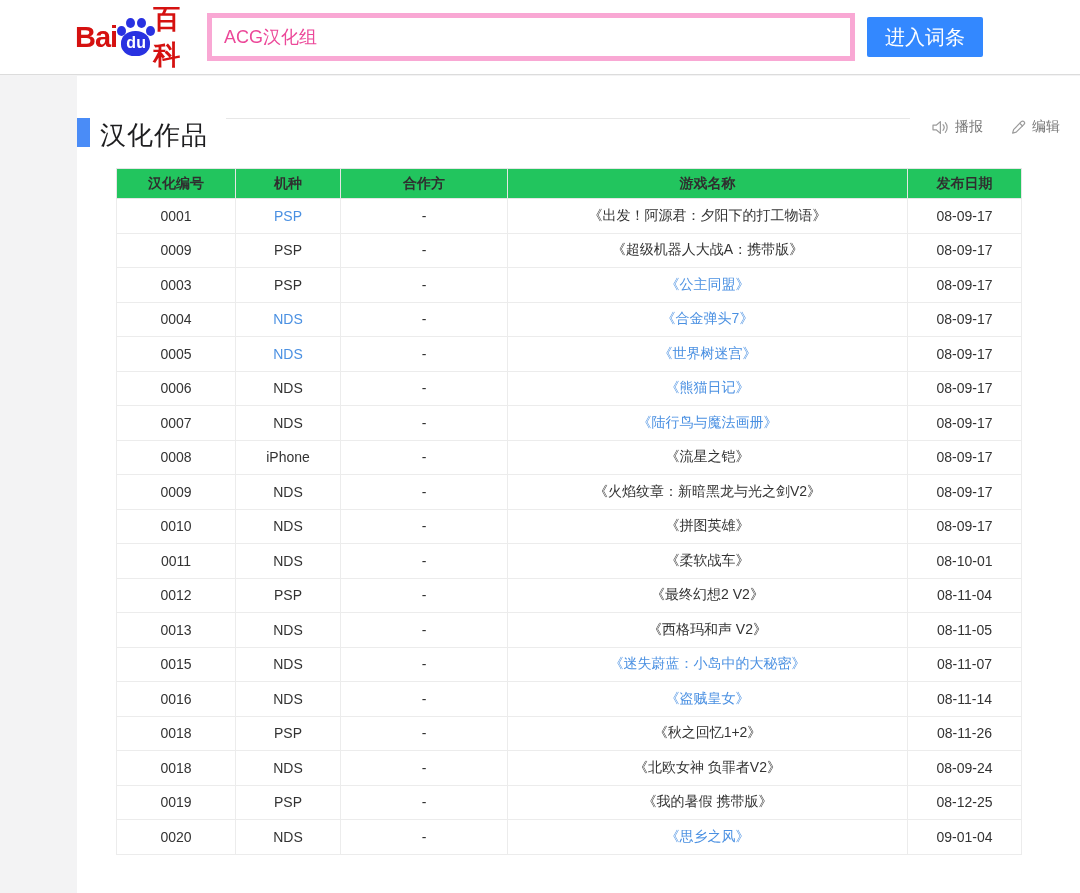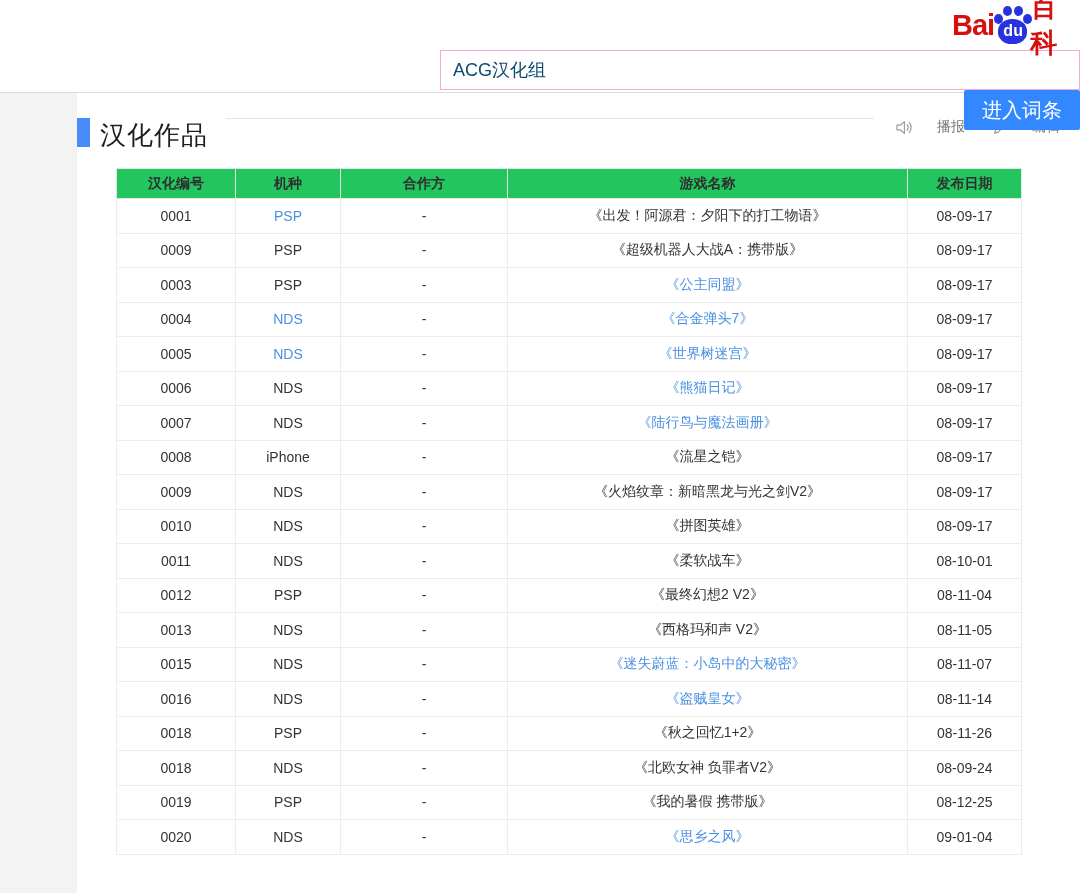--- a/index.html
+++ b/index.html
@@ -4,26 +4,25 @@
 <style>
   html, body {
     margin: 0; padding: 0;
     width: 1080px; height: 893px;
     overflow: hidden;
     background: #f3f3f4;
     font-family: "Liberation Sans", "DejaVu Sans", sans-serif;
   }
   
   .site-header {
-    position: absolute; top: 0; left: 0; width: 1080px; height: 93px;
+    position: absolute; top: 0; left: 0; width: 1080px; height: 75px;
     background: #ffffff; border-bottom: 1px solid #dcdcdc;
-    display: flex; align-items: flex-end;
+    display: flex; align-items: center;
     box-sizing: border-box;
     z-index: 5;
-    flex-direction: column;
   }
   .logo {
     margin-left: 75px; width: 128px; flex: none;
     display: flex; align-items: center; cursor: pointer;
     position: relative; height: 50px;
   }
   .logo-bai {
     color: #d51110; font-weight: bold; font-size: 29px; letter-spacing: -1px;
   }
   .paw {
@@ -39,23 +38,23 @@
   .toe-3 { left: 19px; top: 3px;  width: 9px;  height: 10px; }
   .toe-4 { left: 28px; top: 11px; width: 9px;  height: 10px; }
   .paw-du {
     position: absolute; left: 6px; top: 19px; width: 24px;
     color: #ffffff; font-weight: bold; font-size: 16px; text-align: center;
   }
   .logo-suffix {
     color: #d51110; font-weight: bold; font-size: 27px; letter-spacing: 1px;
   }
   .search-input {
-    margin-left: 12px; width: 614px; height: 38px; flex: none;
-    border: 1px solid #f9a8d4; border-radius: 0;
-    font-size: 18px; color: #0c4a6e; padding: 0 12px;
+    margin-left: 4px; width: 614px; height: 38px; flex: none;
+    border: 5px solid #f9a8d4; border-radius: 0;
+    font-size: 18px; color: #ec4899; padding: 0 12px;
     font-family: "Liberation Sans", "DejaVu Sans", sans-serif;
     outline: none;
   }
   .enter-btn {
     margin-left: 12px; width: 116px; height: 40px; flex: none;
     background: #3388ff; color: #ffffff; border: none; border-radius: 2px;
     font-size: 20px; cursor: pointer;
     font-family: "Liberation Sans", "DejaVu Sans", sans-serif;
   }
   
@@ -71,21 +70,21 @@
     width: 13px; height: 29px; background: #4a8cf7; flex: none;
   }
   .section-title {
     margin-left: 10px; font-size: 26px; color: #1d1d1f; font-weight: 500;
     flex: none; letter-spacing: 1px;
   }
   .title-line {
     flex: 1; height: 1px; background: #e7e7e7; margin: 0 22px 0 18px;
   }
   .head-action {
-    display: inline-flex; align-items: center; gap: 24px; flex: none;
+    display: inline-flex; align-items: center; gap: 6px; flex: none;
     color: #757575; font-size: 14px; cursor: pointer;
   }
   .head-action + .head-action { margin-left: 28px; }
   .head-action svg { display: block; }
   
   table.works {
     border-collapse: collapse; table-layout: fixed;
     width: 905px; margin: 20px 0 0 39px;
   }
   .works th {

